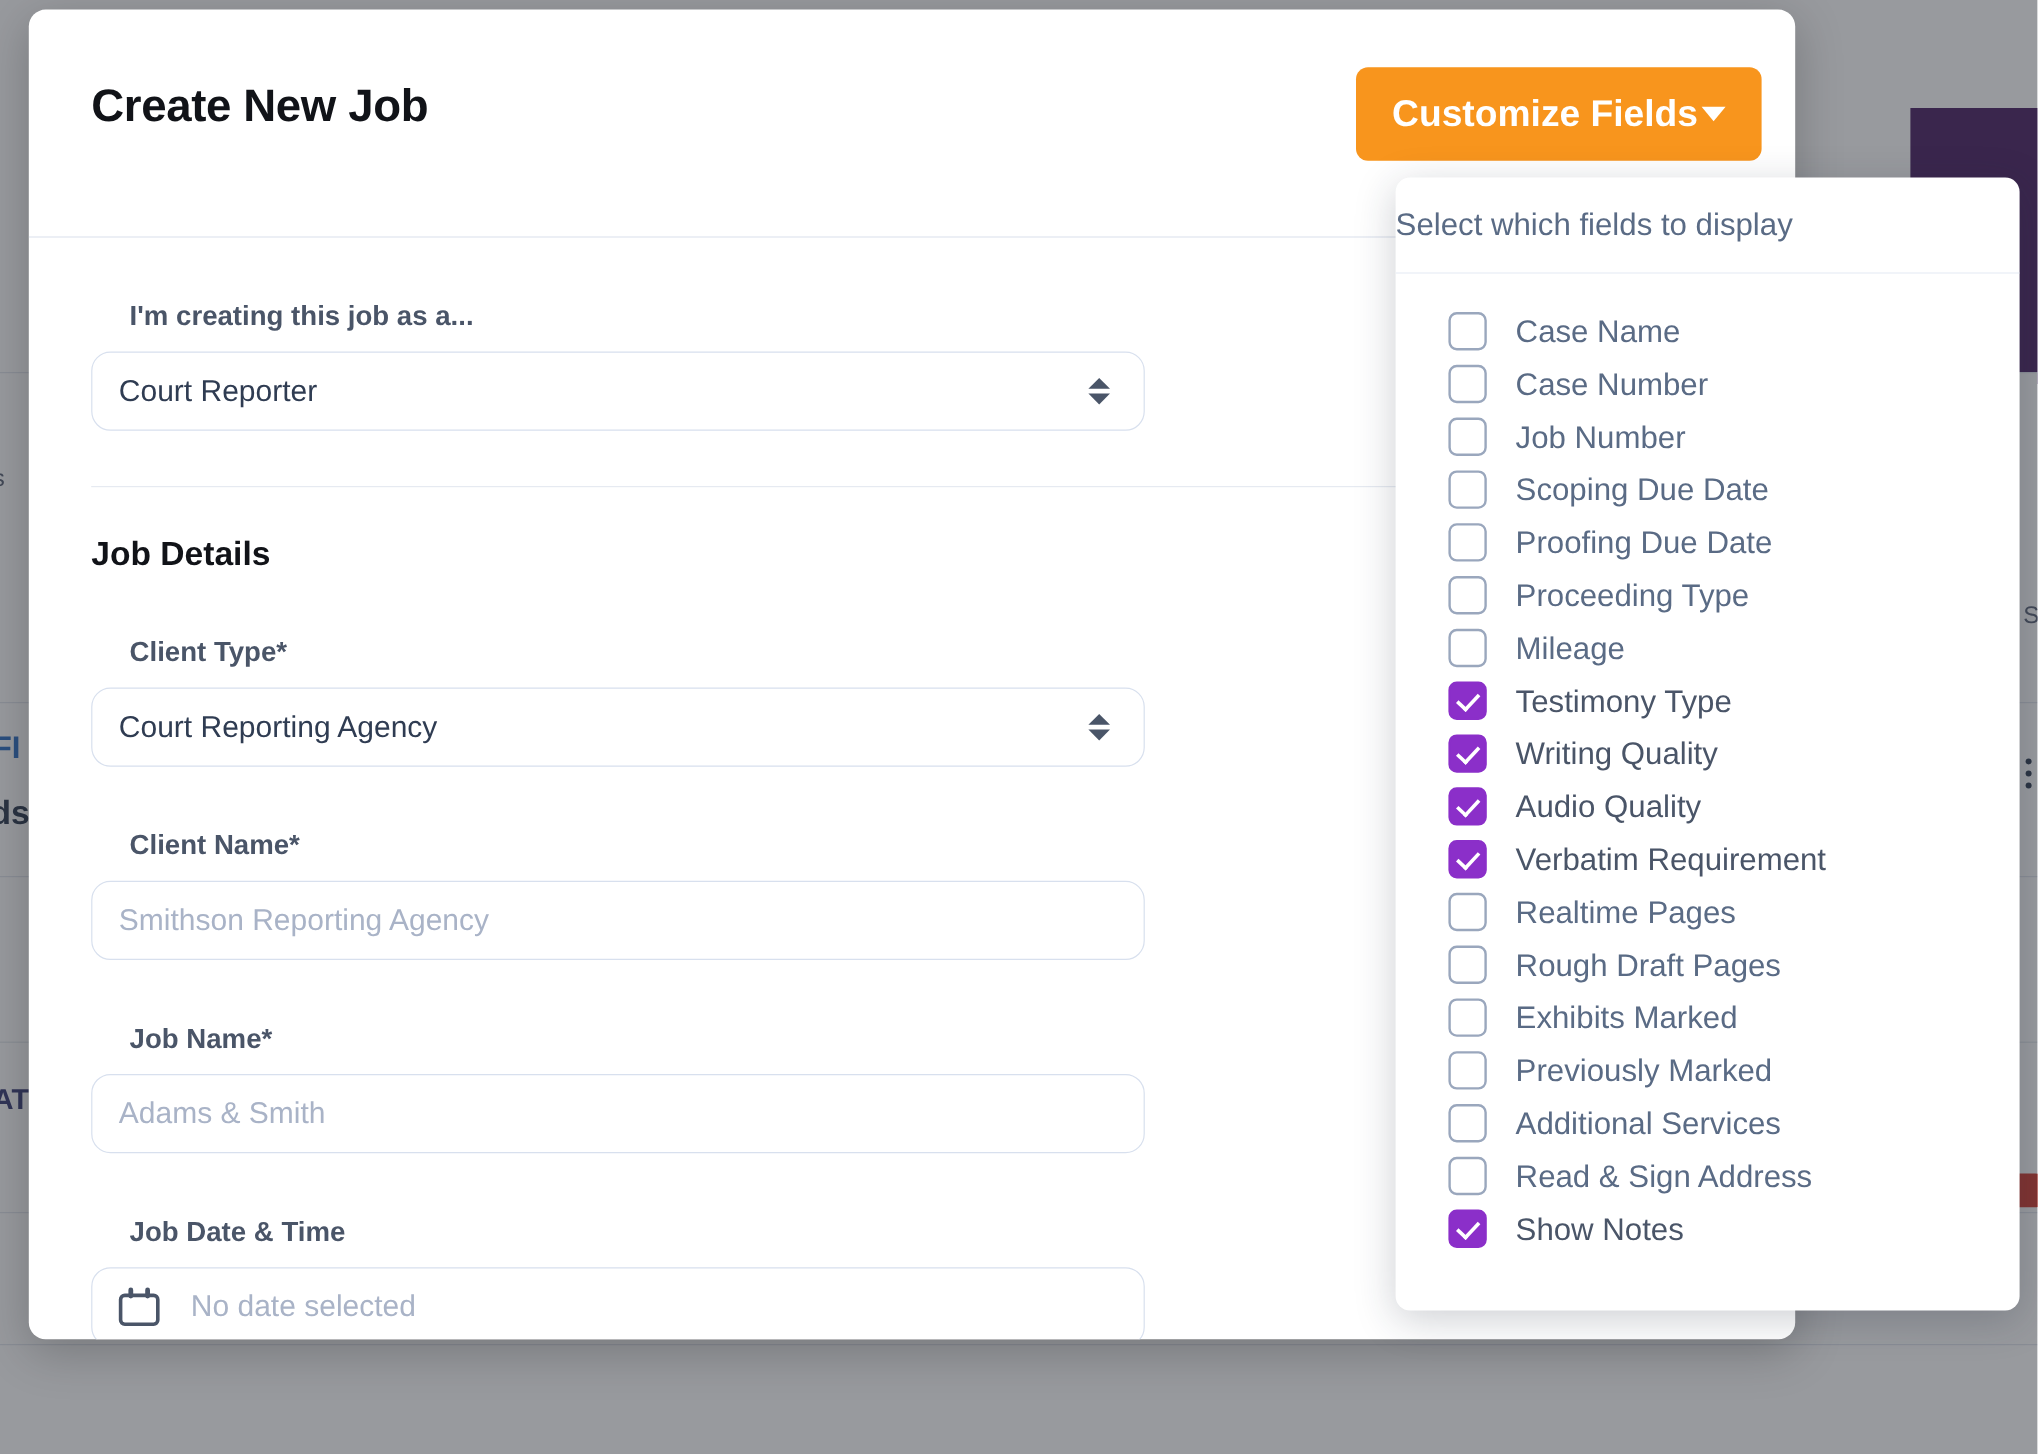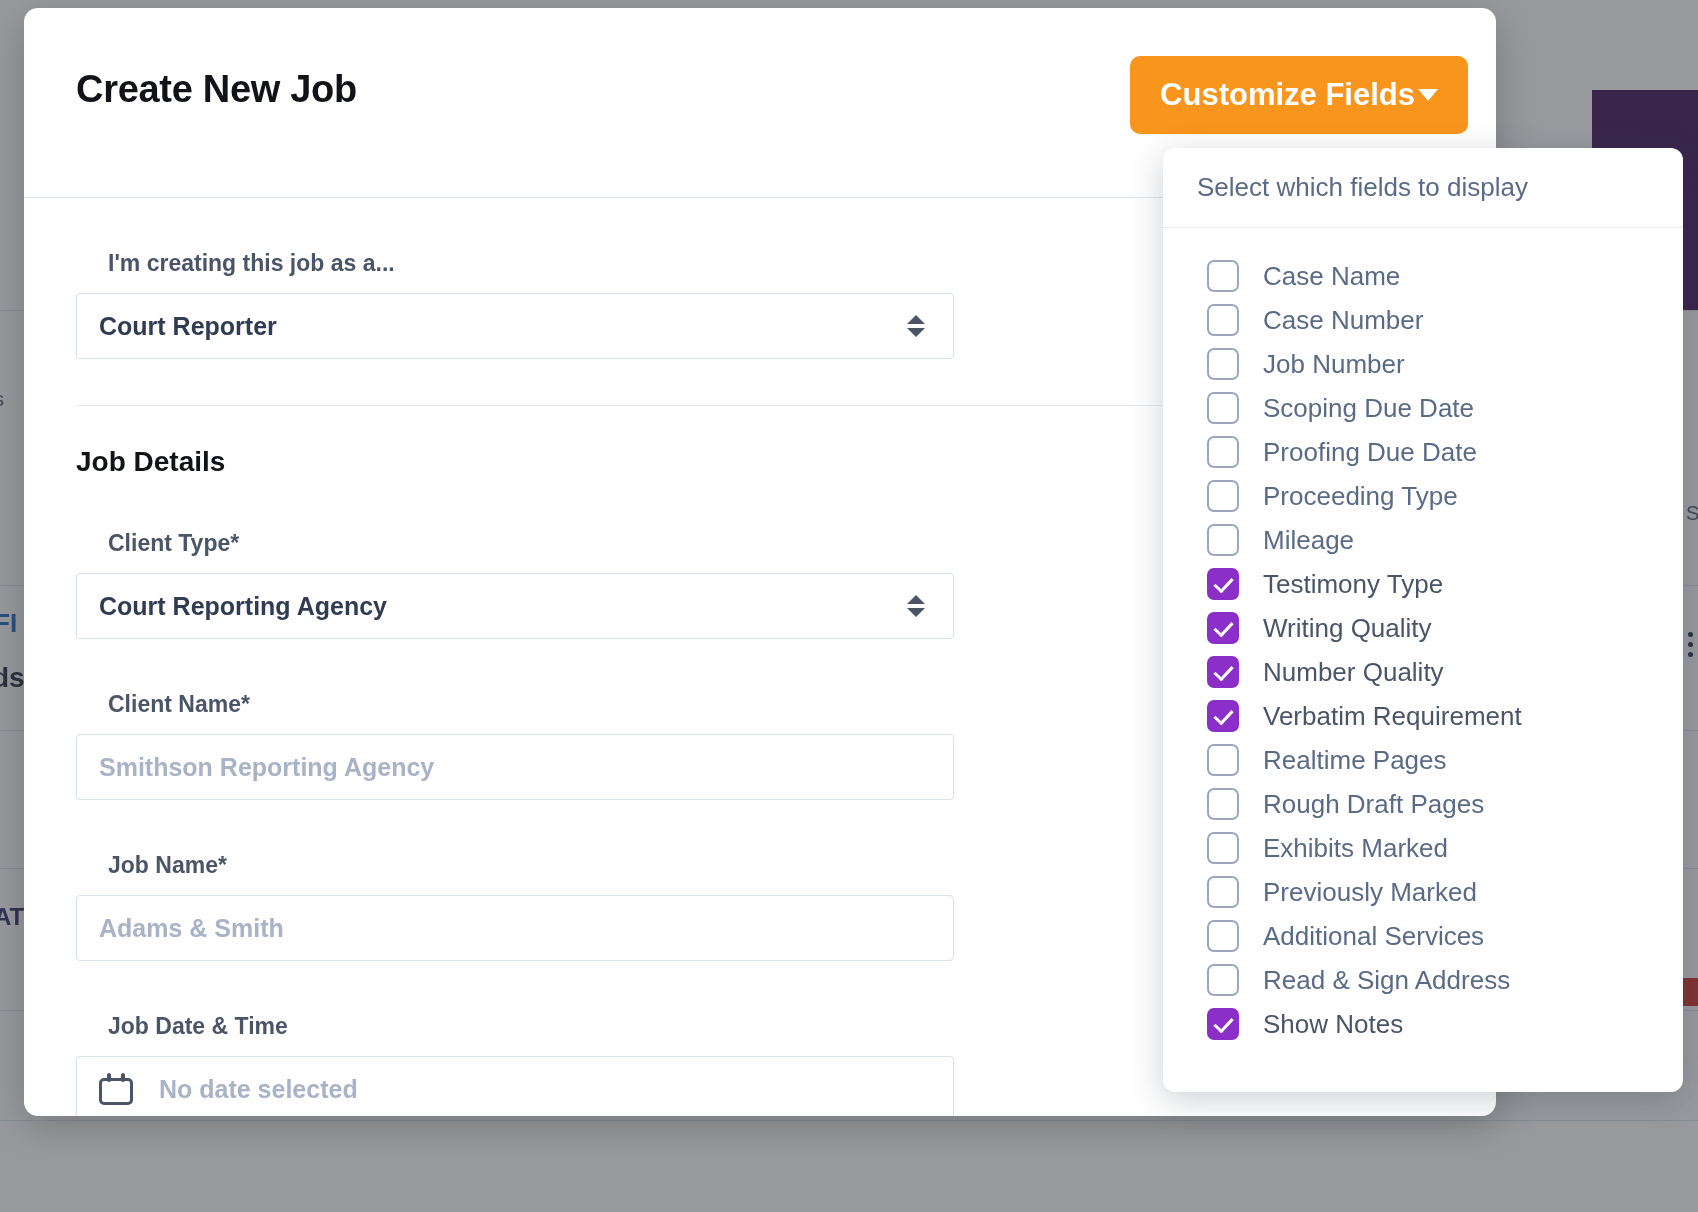--- a/index.html
+++ b/index.html
@@ -134,28 +134,27 @@
     height: 1px;
     background: #e6eaf1;
     margin-top: 46px;
   }
 
   .control {
     position: relative;
     width: 878px;
     height: 66px;
     border: 1px solid #d8e0ee;
-    border-radius: 4px;
+    border-radius: 16px;
     background: #ffffff;
     display: flex;
     align-items: center;
     padding: 0 22px;
     font-size: 25px;
     color: #2f3c52;
-    font-weight: bold;
   }
 
   .select-arrows {
     position: absolute;
     right: 28px; top: 50%;
     transform: translateY(-50%);
     display: flex;
     flex-direction: column;
     gap: 4px;
   }
@@ -202,21 +201,20 @@
     background: #ffffff;
     border-radius: 12px;
     box-shadow: 0 8px 34px rgba(30,40,60,0.22);
     overflow: hidden;
     z-index: 50;
   }
   .dropdown-header {
     height: 80px;
     display: flex;
     align-items: center;
-    padding-left: 34px;
     font-size: 26px;
     color: #5a6b85;
     border-bottom: 1px solid #e8edf5;
   }
   .dropdown-list {
     padding-top: 26px;
   }
   .cb-row {
     display: flex;
     align-items: center;
@@ -375,21 +373,21 @@
       <div class="cb-row checked">
         <span class="cb checked"></span>
         <span class="cb-label">Testimony Type</span>
       </div>
       <div class="cb-row checked">
         <span class="cb checked"></span>
         <span class="cb-label">Writing Quality</span>
       </div>
       <div class="cb-row checked">
         <span class="cb checked"></span>
-        <span class="cb-label">Number Quality</span>
+        <span class="cb-label">Audio Quality</span>
       </div>
       <div class="cb-row checked">
         <span class="cb checked"></span>
         <span class="cb-label">Verbatim Requirement</span>
       </div>
       <div class="cb-row">
         <span class="cb"></span>
         <span class="cb-label">Realtime Pages</span>
       </div>
       <div class="cb-row">

